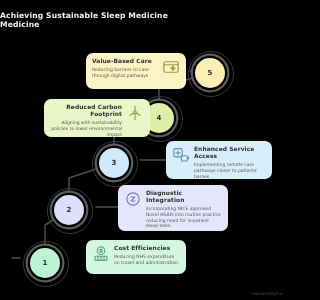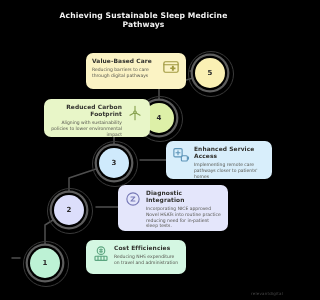--- a/index.html
+++ b/index.html
@@ -2,21 +2,21 @@
 <html><head>
 <meta charset="utf-8">
 <style>
   html,body{margin:0;padding:0;background:#000;}
   body{width:287px;height:300px;overflow:hidden;
        font-family:"DejaVu Sans","Liberation Sans",sans-serif;
        color:#e9e9e9;-webkit-font-smoothing:antialiased;}
   #stage{position:relative;width:287px;height:300px;background:#000;}
 
   
-  .title{position:absolute;left:0;top:11px;width:287px;text-align:center;
+  .title{position:absolute;left:0;top:11px;width:287px;text-align:left;
          font-size:7.6px;font-weight:700;letter-spacing:.15px;color:#f2f2f2;
          line-height:9.4px;}
 
   
   #wires{position:absolute;left:0;top:0;width:287px;height:300px;}
 
   
   .node{position:absolute;width:30px;height:30px;border-radius:50%;
         display:flex;align-items:center;justify-content:center;
         font-size:7px;font-weight:600;color:#2a2a2a;
@@ -46,21 +46,21 @@
   .wm{position:absolute;right:4px;bottom:4px;font-size:4px;color:#4a4a4a;
       letter-spacing:.2px;}
 </style>
 </head>
 <body>
 
 <div id="stage">
 
   <div class="title">
     <span>Achieving Sustainable Sleep Medicine</span><br>
-    <span>Pathways</span>
+    <span>Medicine</span>
   </div>
 
   <svg id="wires" viewBox="0 0 287 300" xmlns="http://www.w3.org/2000/svg">
     <g fill="none" stroke="#4f4f4f" stroke-width="1.5" stroke-linecap="round" stroke-linejoin="round">
 
       <path d="M45,248 L45,225 L69,210"></path>
 
       <path d="M69,200 L69,178 L114,163"></path>
 
       <path d="M114,153 L114,132 L159,118"></path>

